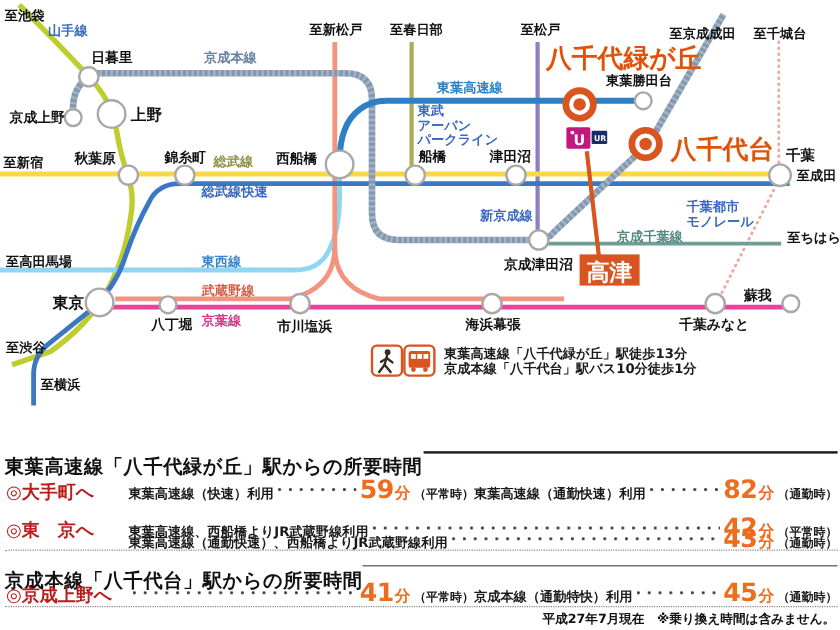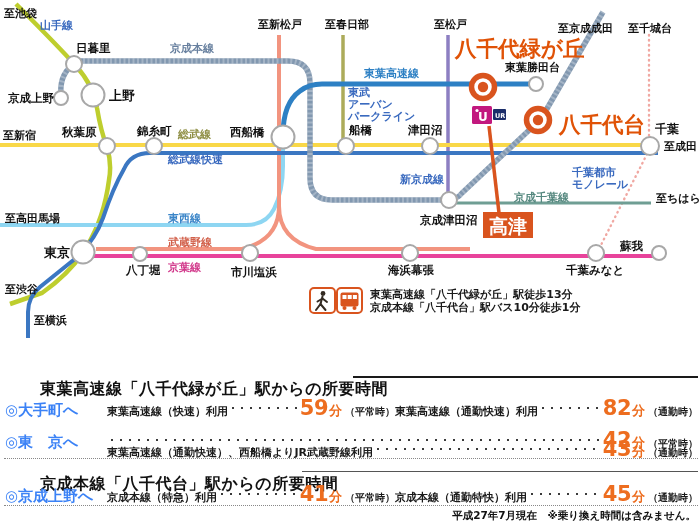--- a/index.html
+++ b/index.html
@@ -6,30 +6,30 @@
   body{
     width:700px;height:525px;position:relative;background:#ffffff;
     font-family:"DejaVu Sans","Liberation Sans",sans-serif;
     -webkit-font-smoothing:antialiased;overflow:hidden;
   }
   svg text{font-family:"DejaVu Sans","Liberation Sans",sans-serif;}
   .abs{position:absolute;}
   
   .sec-heading{
     position:absolute;left:4px;font-size:16px;font-weight:bold;color:#111;
-    letter-spacing:0.5px;white-space:nowrap;margin-left:36px;
+    letter-spacing:0.5px;white-space:nowrap;
   }
   .rule-dark{position:absolute;border-top:2px solid #1a1a1a;height:0;}
   .rule-gray{position:absolute;border-top:1px dotted #888;height:0;}
   .trow{
     position:absolute;left:5px;right:2px;display:flex;align-items:baseline;
     white-space:nowrap;
   }
   .dest{
-    width:102px;flex:0 0 102px;font-size:15px;font-weight:bold;color:#3b82f6;
+    width:102px;flex:0 0 102px;font-size:15px;font-weight:bold;color:#b91c1c;
   }
   .cell{display:flex;align-items:baseline;min-width:0;}
   .cell.c1{flex:0 0 288px;}
   .cell.grow{flex:1 1 auto;}
   .desc{font-size:11px;font-weight:600;color:#1a1a1a;}
   .leader{
     flex:1 1 auto;align-self:center;height:4px;margin:0 3px;min-width:12px;
     background-image:radial-gradient(circle at 2px 2px,#3a3a3a 1.05px,transparent 1.35px);
     background-size:9px 4px;background-repeat:repeat-x;
   }
@@ -218,20 +218,21 @@
     <span class="leader"></span>
     <span class="min">82</span>
     <span class="unit">分</span>
     <span class="note">（通勤時）</span>
   </div>
 </div>
 
 <div class="trow" style="top:428px">
   <div class="dest">◎東　京へ</div>
   <div class="cell grow">
+    <span class="desc">東葉高速線、西船橋よりJR武蔵野線利用</span>
     <span class="leader"></span>
     <span class="min">42</span>
     <span class="unit">分</span>
     <span class="note">（平常時）</span>
   </div>
 </div>
 
 <div class="trow" style="top:437px">
   <div class="dest"></div>
   <div class="cell grow">
@@ -244,21 +245,20 @@
 </div>
 
 <div class="rule-gray" style="left:4px;right:2px;top:458px"></div>
 
 <h2 class="sec-heading" style="top:461px">京成本線「八千代台」駅からの所要時間</h2>
 <div class="rule-dark" style="left:302px;right:2px;top:471px;border-top-width:1.5px;border-top-color:#555"></div>
 
 <div class="trow" style="top:482px">
   <div class="dest">◎京成上野へ</div>
   <div class="cell c1">
-    <span class="desc">京成本線（特急）利用</span>
     <span class="leader"></span>
     <span class="min">41</span>
     <span class="unit">分</span>
     <span class="note">（平常時）</span>
   </div>
   <div class="cell grow">
     <span class="desc">京成本線（通勤特快）利用</span>
     <span class="leader"></span>
     <span class="min">45</span>
     <span class="unit">分</span>

